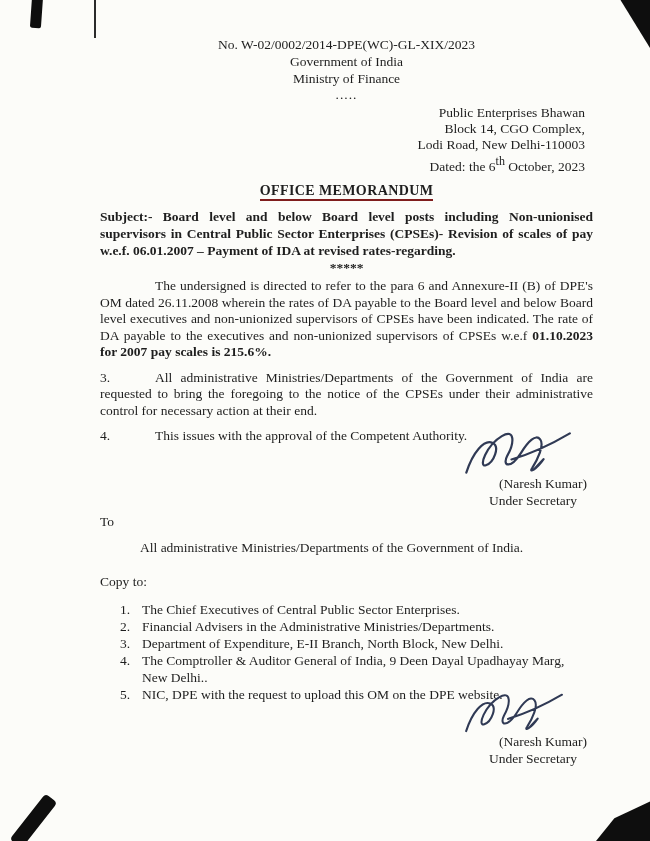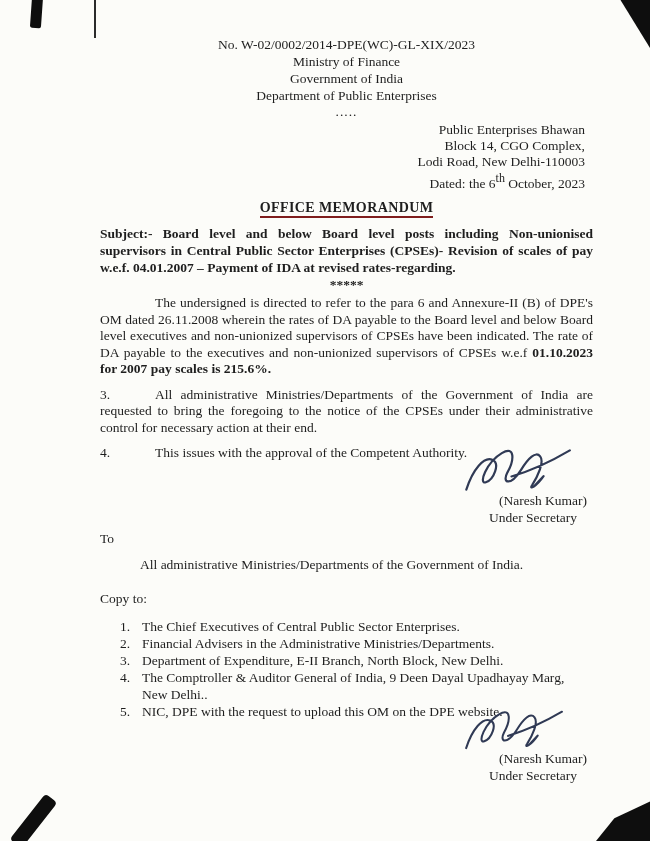--- a/index.html
+++ b/index.html
@@ -60,37 +60,36 @@
   .art-br { right:0; bottom:0; width:54px; height:42px; clip-path:polygon(100% 6%, 100% 100%, 0 100%, 34% 46%); }
 </style>
 </head>
 <body>
 
 <div class="page">
 
   <div class="content">
 
     <div class="ref">No. W-02/0002/2014-DPE(WC)-GL-XIX/2023</div>
+    <div class="org-line">Government of India</div>
     <div class="org-line">Ministry of Finance</div>
-    <div class="org-line">Government of India</div>
-    <div class="org-line">Department of Public Enterprises</div>
     <div class="dots">.....</div>
 
     <div class="address">
       <div>Public Enterprises Bhawan</div>
       <div>Block 14, CGO Complex,</div>
       <div>Lodi Road, New Delhi-110003</div>
       <div><span>Dated: the 6</span><span class="sup">th</span><span> October, 2023</span></div>
     </div>
 
     <div class="title-wrap">
       <span class="memo-title">OFFICE MEMORANDUM</span>
     </div>
 
-    <div class="subject para">Subject:- Board level and below Board level posts including Non-unionised supervisors in Central Public Sector Enterprises (CPSEs)- Revision of scales of pay w.e.f. 04.01.2007 – Payment of IDA at revised rates-regarding.</div>
+    <div class="subject para">Subject:- Board level and below Board level posts including Non-unionised supervisors in Central Public Sector Enterprises (CPSEs)- Revision of scales of pay w.e.f. 06.01.2007 – Payment of IDA at revised rates-regarding.</div>
 
     <div class="separator">*****</div>
 
     <div class="para para-1"><span>The undersigned is directed to refer to the para 6 and Annexure-II (B) of DPE's OM dated 26.11.2008 wherein the rates of DA payable to the Board level and below Board level executives and non-unionized supervisors of CPSEs have been indicated. The rate of DA payable to the executives and non-unionized supervisors of CPSEs w.e.f </span><span class="bold">01.10.2023 for 2007 pay scales is 215.6%.</span></div>
 
 
     <div class="para numbered"><span class="pnum">3.</span><span>All administrative Ministries/Departments of the Government of India are requested to bring the foregoing to the notice of the CPSEs under their administrative control for necessary action at their end.</span></div>
 
     <div class="para numbered"><span class="pnum">4.</span><span>This issues with the approval of the Competent Authority.</span></div>
 

